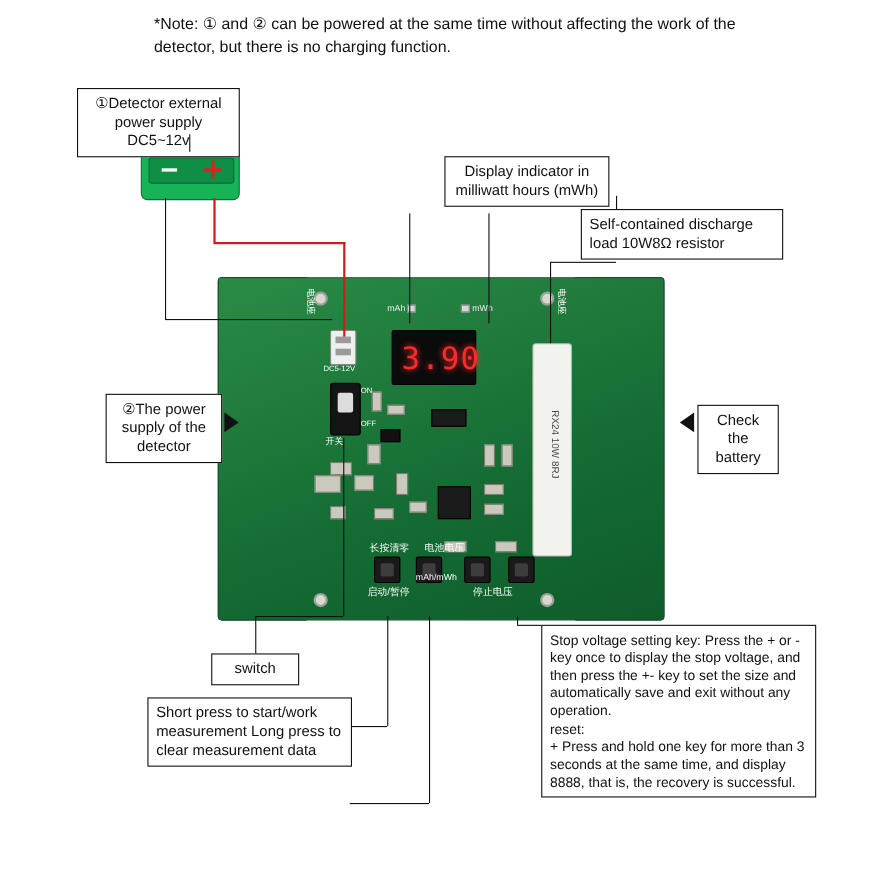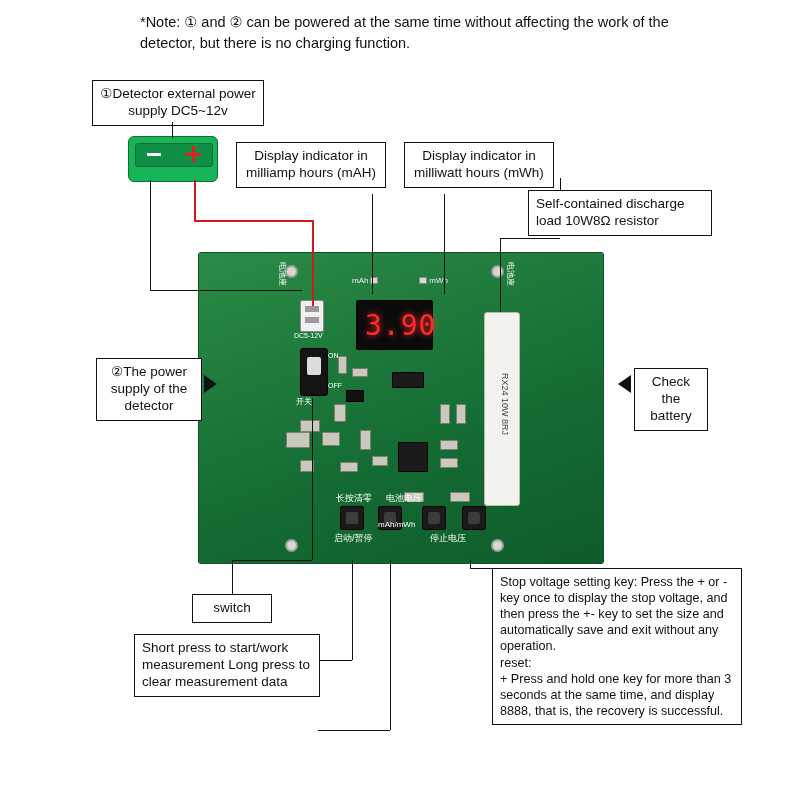--- a/index.html
+++ b/index.html
@@ -178,24 +178,23 @@
     <div class="minus"></div>
     <div class="plus"></div>
   </div>
 
   <div class="wire black lead" style="left:150px;top:180px;width:1px;height:110px"></div>
   <div class="wire black lead" style="left:150px;top:290px;width:152px;height:1px"></div>
   <div class="wire red lead" style="left:194px;top:180px;width:2px;height:40px;background:#d11a1a"></div>
   <div class="wire red lead" style="left:194px;top:220px;width:120px;height:2px;background:#d11a1a"></div>
   <div class="wire red lead" style="left:312px;top:220px;width:2px;height:86px;background:#d11a1a"></div>
 
-  <div class="callout" style="left:92px;top:80px;width:172px;">①Detector external power supply DC5~12v</div>
+  <div class="callout" style="left:70px;top:80px;width:148px;">①Detector external power supply DC5~12v</div>
   <div class="lead v" style="left:172px;top:122px;height:16px"></div>
 
-  <div class="callout" style="left:236px;top:142px;width:150px;">Display indicator in milliamp hours (mAH)</div>
   <div class="lead v" style="left:372px;top:194px;height:100px"></div>
 
   <div class="callout" style="left:404px;top:142px;width:150px;">Display indicator in milliwatt hours (mWh)</div>
   <div class="lead v" style="left:444px;top:194px;height:100px"></div>
 
   <div class="callout left" style="left:528px;top:190px;width:184px;">Self-contained discharge load 10W8Ω resistor</div>
   <div class="lead v" style="left:560px;top:178px;height:12px"></div>
   <div class="lead h" style="left:500px;top:238px;width:60px"></div>
   <div class="lead v" style="left:500px;top:238px;height:74px"></div>
 

